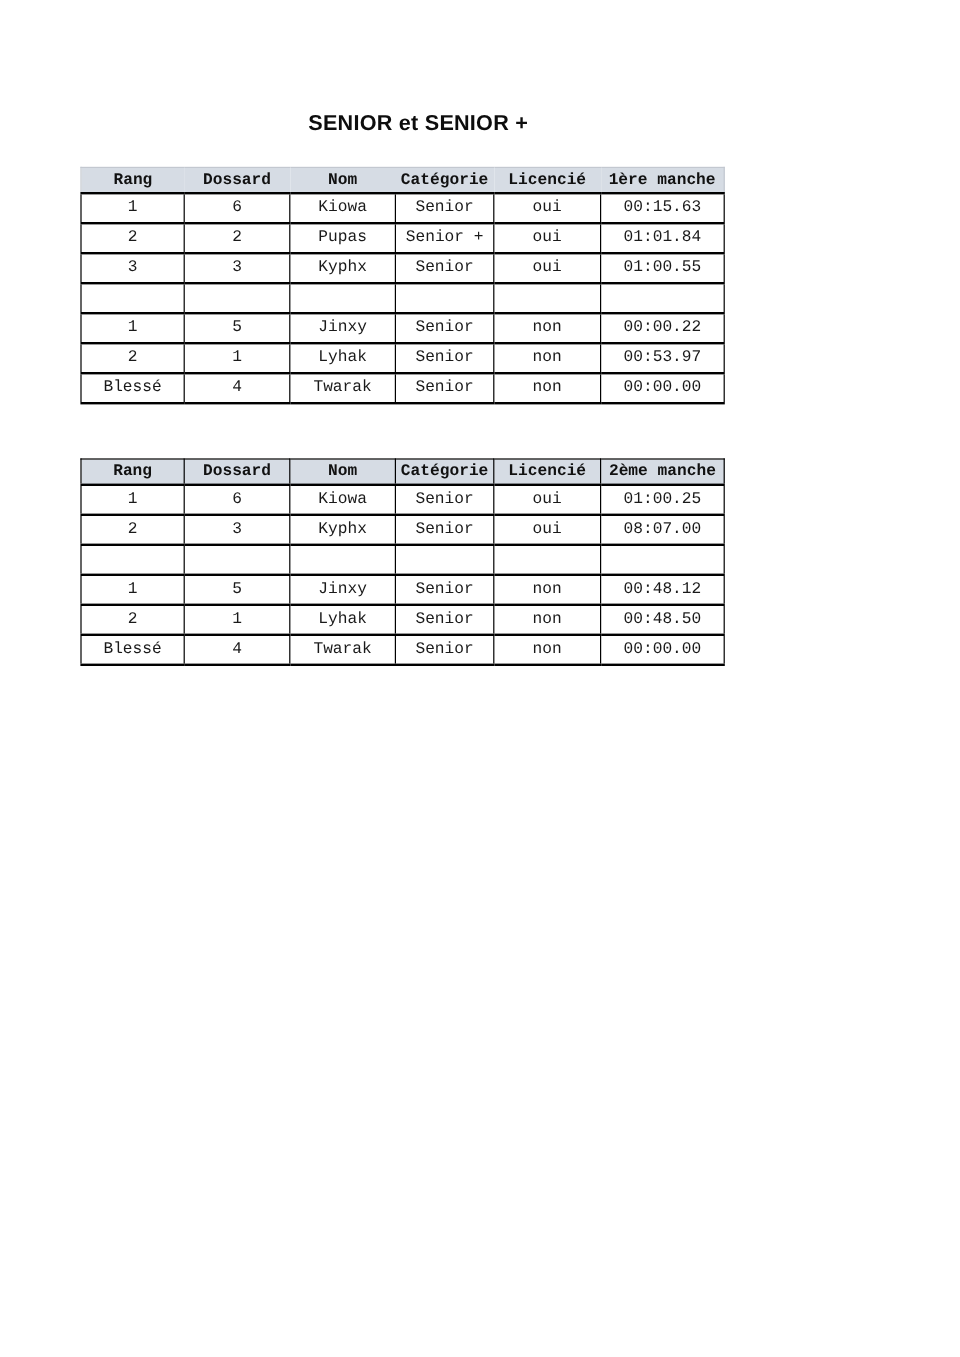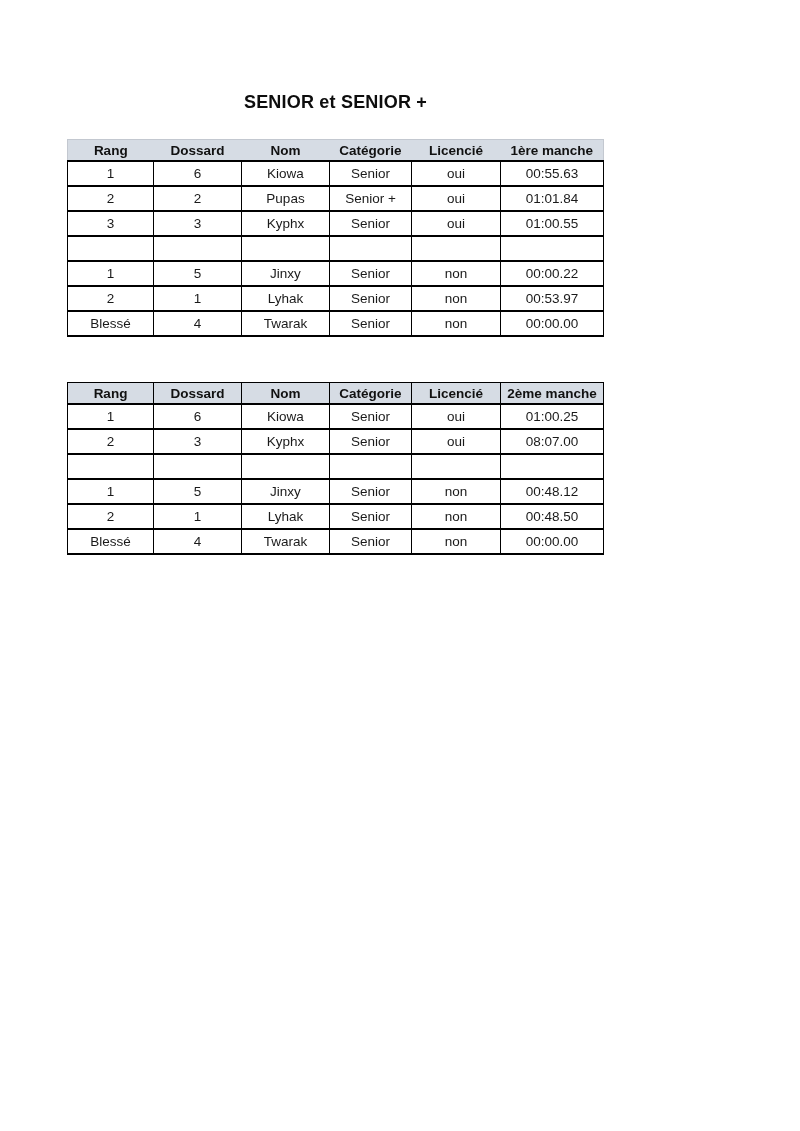--- a/index.html
+++ b/index.html
@@ -6,34 +6,35 @@
   body {
     width: 800px; height: 1131px;
     background: #ffffff;
     font-family: "Liberation Sans", sans-serif;
     position: relative;
     color: #1a1a1a;
   }
   .page { position: absolute; inset: 0; background: #ffffff; }
   .sheet-title {
     position: absolute;
-    left: 67px; top: 90px; width: 537px;
+    left: 80px; top: 90px; width: 537px;
     text-align: center;
     font-size: 18px; font-weight: bold; color: #0d0d0d;
     letter-spacing: 0.2px;
     line-height: 24px;
   }
   .table-anchor { position: absolute; left: 67px; }
   .table-anchor.t1 { top: 139px; }
   .table-anchor.t2 { top: 382px; }
 
   table.results {
     border-collapse: collapse;
     table-layout: fixed;
     font-size: 13.5px;
+    font-family: Liberation Mono, monospace;
   }
   col.c0 { width: 86px; }
   col.c1 { width: 88px; }
   col.c2 { width: 88px; }
   col.c3 { width: 82px; }
   col.c4 { width: 89px; }
   col.c5 { width: 103px; }
 
   table.results th {
     background: var(--header-bg, #d6dce4);
@@ -92,21 +93,21 @@
             <th>1ère manche</th>
           </tr>
         </thead>
         <tbody>
           <tr>
             <td>1</td>
             <td>6</td>
             <td>Kiowa</td>
             <td>Senior</td>
             <td>oui</td>
-            <td>00:55.63</td>
+            <td>00:15.63</td>
           </tr>
           <tr>
             <td>2</td>
             <td>2</td>
             <td>Pupas</td>
             <td>Senior +</td>
             <td>oui</td>
             <td>01:01.84</td>
           </tr>
           <tr>

